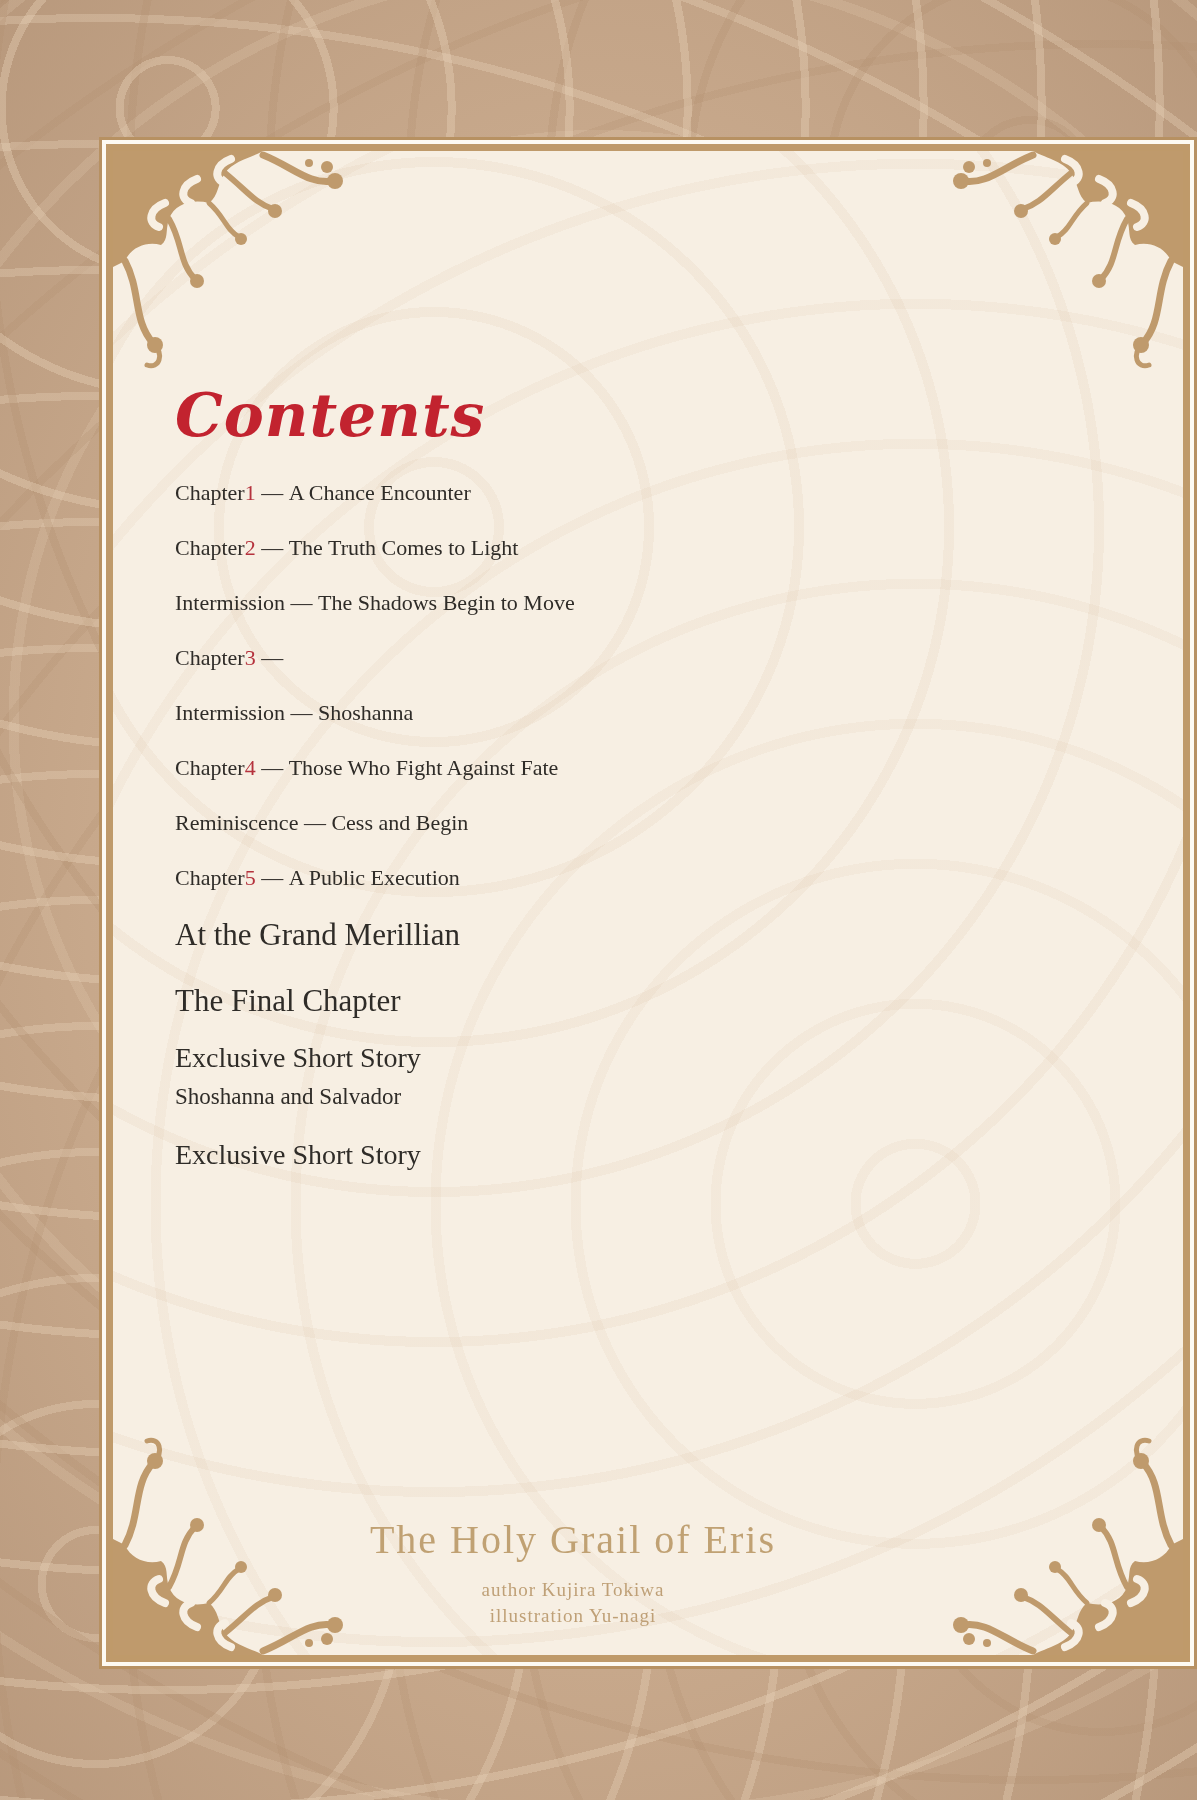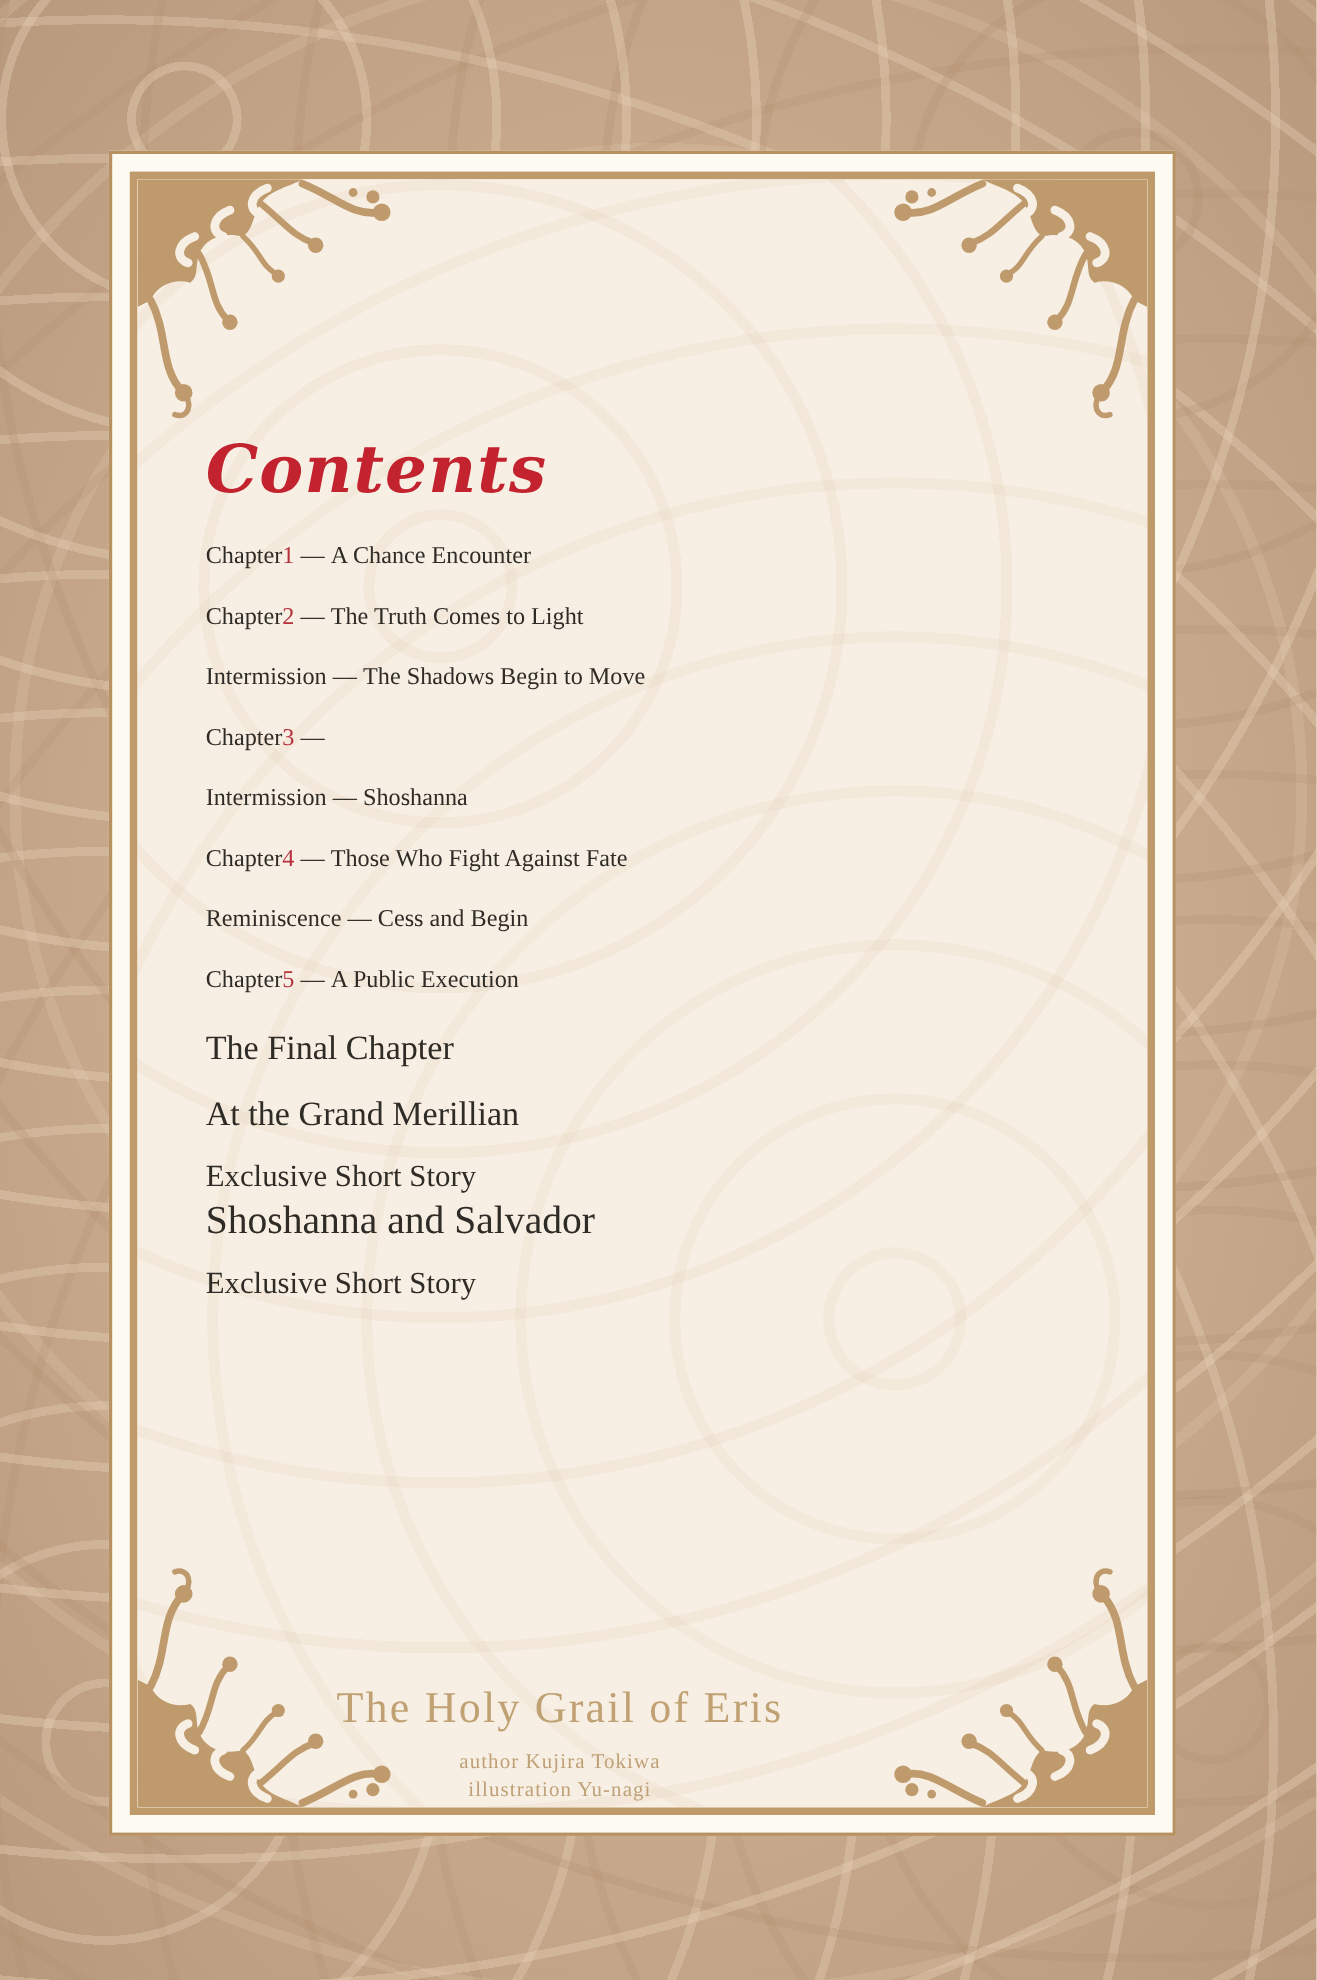--- a/index.html
+++ b/index.html
@@ -12,22 +12,22 @@
     background-color:#c9aa8d;
     background-image:
       repeating-radial-gradient(circle at 14% 6%,  rgba(232,210,184,0) 0 44px, rgba(232,210,184,.38) 44px 52px, rgba(232,210,184,0) 52px 118px),
       repeating-radial-gradient(circle at 86% 10%, rgba(176,141,109,0) 0 56px, rgba(176,141,109,.25) 56px 64px, rgba(176,141,109,0) 64px 140px),
       repeating-radial-gradient(circle at 8% 88%,  rgba(234,213,188,0) 0 50px, rgba(234,213,188,.32) 50px 58px, rgba(234,213,188,0) 58px 126px),
       repeating-radial-gradient(circle at 92% 86%, rgba(176,141,109,0) 0 48px, rgba(176,141,109,.22) 48px 56px, rgba(176,141,109,0) 56px 132px),
       repeating-radial-gradient(circle at 50% 40%, rgba(232,210,184,0) 0 70px, rgba(232,210,184,.20) 70px 80px, rgba(232,210,184,0) 80px 170px),
       radial-gradient(ellipse at 50% 50%, rgba(0,0,0,0) 55%, rgba(118,84,58,.20) 100%);
   }
   .card{
-    position:absolute;left:99px;top:137px;width:970px;height:1532px;
-    box-sizing:border-box;border:3px solid #b79162;background:#fdfaf2;padding:16px;
+    position:absolute;left:99px;top:137px;width:1098px;height:1532px;
+    box-sizing:border-box;border:3px solid #b79162;background:#fdfaf2;padding:4px;
   }
   .card-inner{
     width:100%;height:100%;box-sizing:border-box;border:7px solid #bf9a6a;position:relative;
   }
   .paper{
     position:absolute;inset:0;
     background-color:#f7efe3;
     background-image:
       repeating-radial-gradient(circle at 30% 25%, rgba(216,188,158,0) 0 60px, rgba(216,188,158,.14) 60px 70px, rgba(216,188,158,0) 70px 150px),
       repeating-radial-gradient(circle at 75% 70%, rgba(216,188,158,0) 0 55px, rgba(216,188,158,.12) 55px 65px, rgba(216,188,158,0) 65px 140px);
@@ -47,21 +47,21 @@
     color:#c2232f;
     letter-spacing:1px;
   }
   .entry{height:55px;display:flex;align-items:center;font-size:22px;color:#2f2c28;white-space:pre;}
   .entry .num{color:#b5323d;}
   .feature{height:60px;display:flex;align-items:center;font-size:31px;color:#2f2c28;}
   .feature.first{margin-top:6px;}
   .ss-block{margin-top:6px;}
   .ss-block.second{margin-top:19px;}
   .ss-label{height:42px;display:flex;align-items:center;font-size:28px;color:#2f2c28;}
-  .ss-title{height:36px;display:flex;align-items:center;font-size:36px;color:#2f2c28;}
+  .ss-title{height:36px;display:flex;align-items:center;font-size:23px;color:#2f2c28;}
 
   .footer{position:absolute;left:-150px;right:0;top:1366px;text-align:center;}
   .footer-title{font-size:40px;line-height:46px;color:#c0a173;letter-spacing:2px;}
   .credits{margin-top:14px;}
   .credit{font-size:19px;line-height:26px;color:#bfa077;letter-spacing:1px;}
 </style>
 </head>
 <body>
 
 <div class="page">
@@ -99,22 +99,22 @@
           <h1 class="toc-heading">Contents</h1>
           <div id="toc">
               <div class="entry"><span>Chapter</span> <span class="num">1</span> — <span>A Chance Encounter</span></div>
               <div class="entry"><span>Chapter</span> <span class="num">2</span> — <span>The Truth Comes to Light</span></div>
               <div class="entry"><span>Intermission</span> — <span>The Shadows Begin to Move</span></div>
               <div class="entry"><span>Chapter</span> <span class="num">3</span> — </div>
               <div class="entry"><span>Intermission</span> — <span>Shoshanna</span></div>
               <div class="entry"><span>Chapter</span> <span class="num">4</span> — <span>Those Who Fight Against Fate</span></div>
               <div class="entry"><span>Reminiscence</span> — <span>Cess and Begin</span></div>
               <div class="entry"><span>Chapter</span> <span class="num">5</span> — <span>A Public Execution</span></div>
+              <div class="feature">At the Grand Merillian</div>
               <div class="feature first">The Final Chapter</div>
-              <div class="feature">At the Grand Merillian</div>
               <div class="ss-block">
                 <div class="ss-label">Exclusive Short Story</div>
                 <div class="ss-title">Shoshanna and Salvador</div>
               </div>
               <div class="ss-block second">
                 <div class="ss-label">Exclusive Short Story</div>
               </div>
             </div>
         </div>
 

